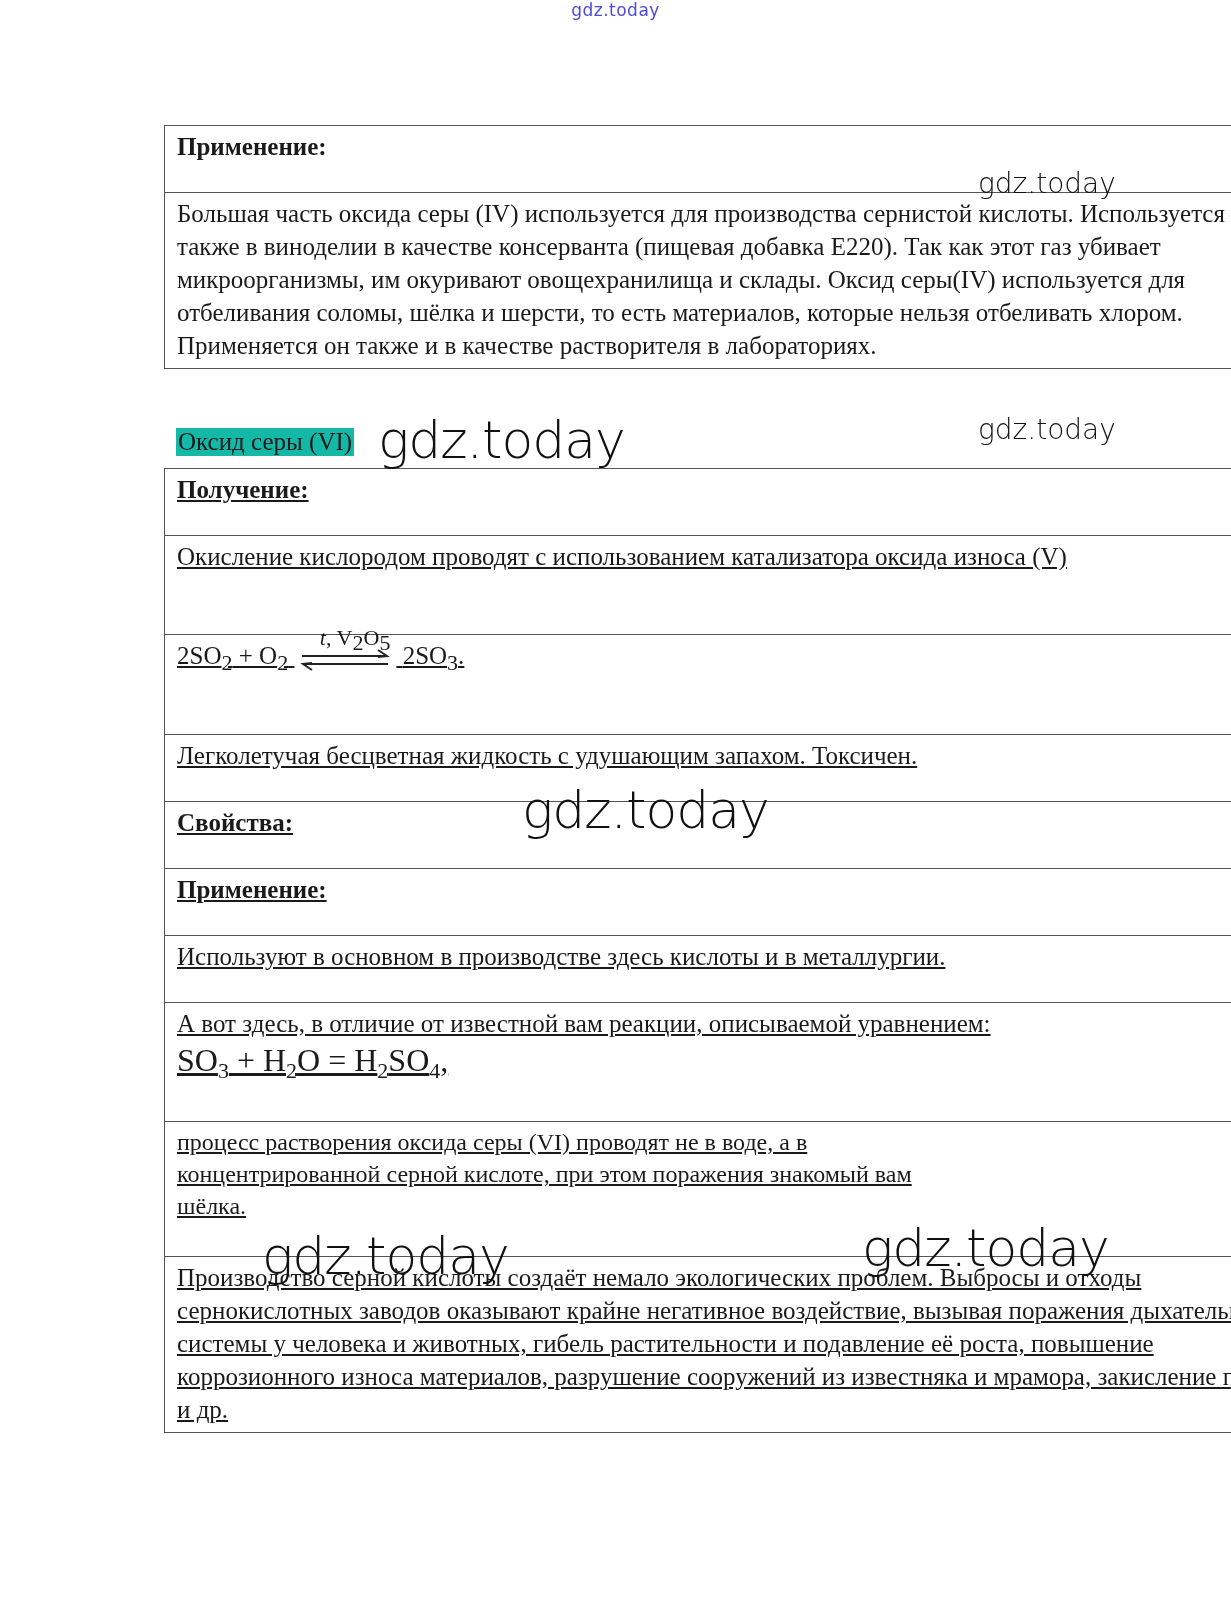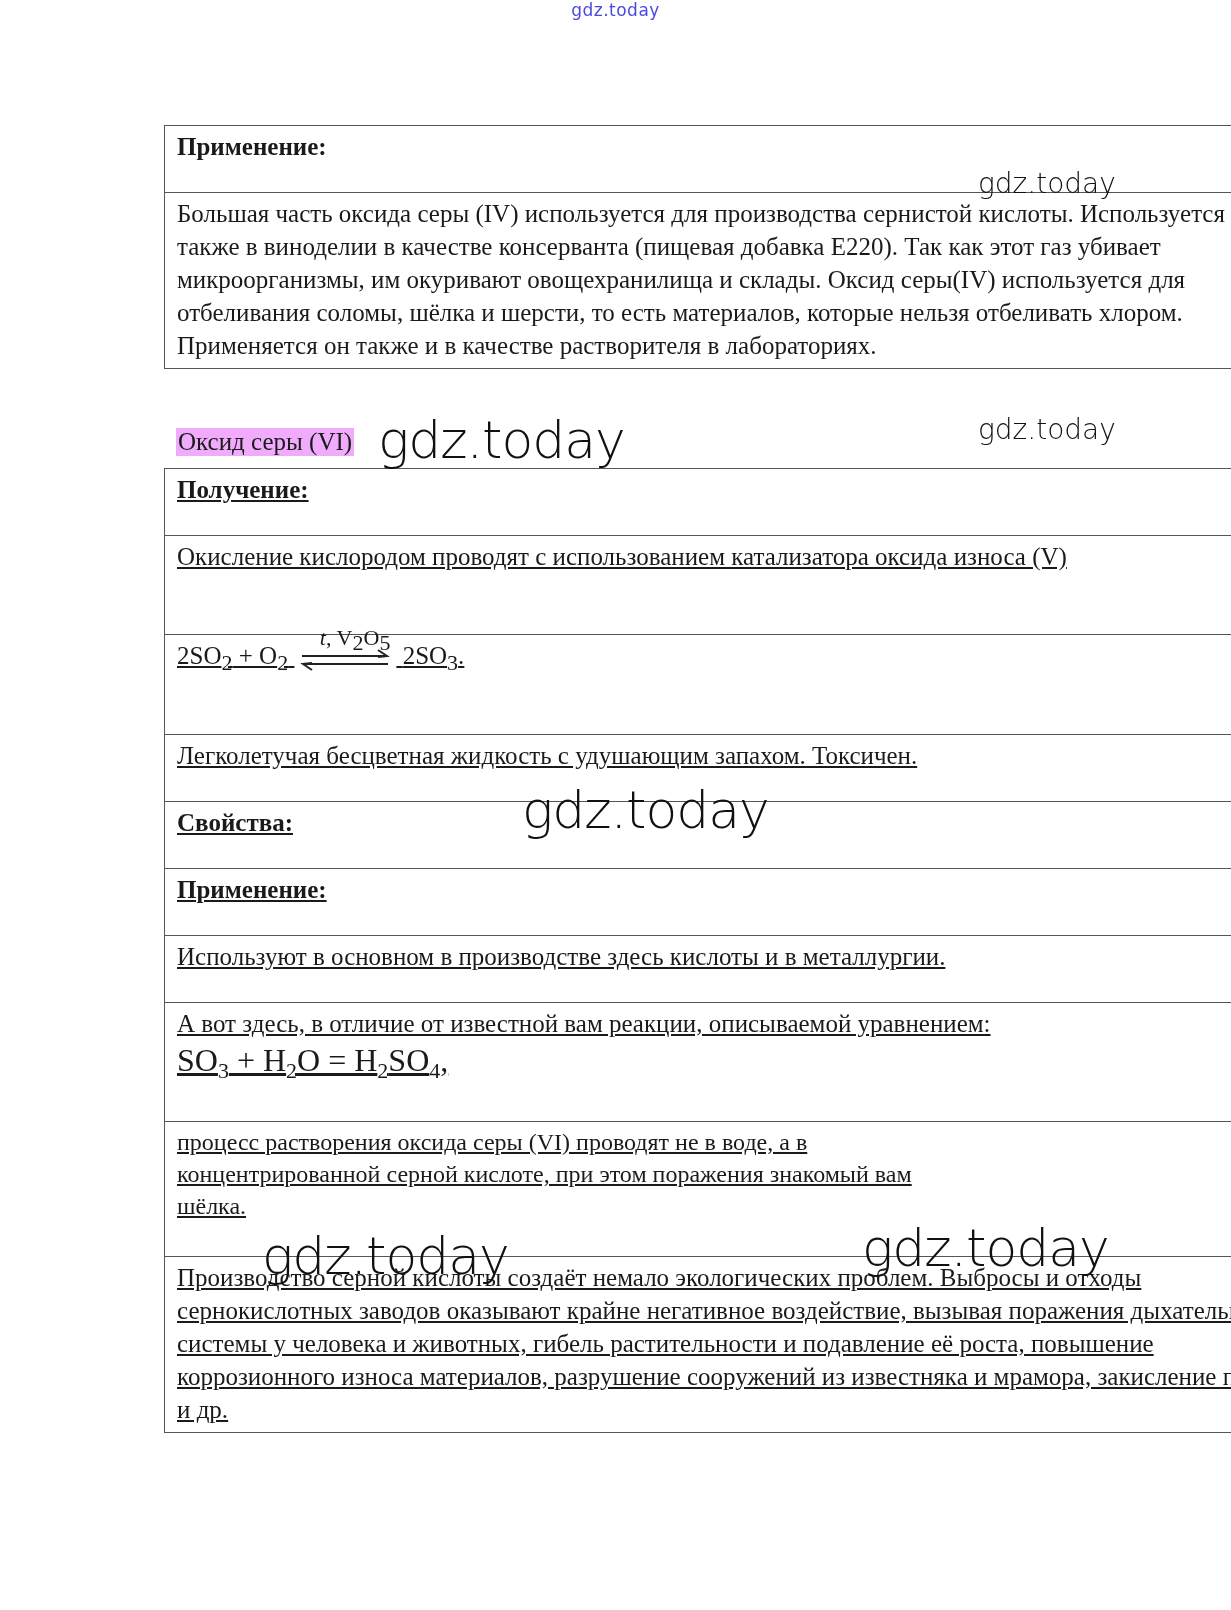--- a/index.html
+++ b/index.html
@@ -6,21 +6,21 @@
   body { width: 1231px; height: 1610px; position: relative; overflow: hidden;
          font-family: "Liberation Serif", "DejaVu Serif", serif; color: #1a1a1a; }
   .top-wm { position: absolute; left: 0; width: 1231px; top: 0; text-align: center;
             font-family: "DejaVu Sans", sans-serif; font-size: 17px; color: #4a4ae0; letter-spacing: 0.5px; }
   table.doc { position: absolute; left: 164px; width: 1130px; border-collapse: collapse; }
   table.doc td { border: 1.5px solid #555; padding: 4px 12px 6px 12px; vertical-align: top;
                  font-size: 25px; line-height: 33px; }
   .hdr { font-weight: bold; height: 56px; }
   #t1 { top: 125px; }
   #t2 { top: 468px; text-decoration: underline; }
-  .sub { position: absolute; left: 176px; top: 428px; font-size: 25px; background: #f0abfc; padding: 0 2px; }
+  .sub { position: absolute; left: 176px; top: 428px; font-size: 25px; background: #14b8a6; padding: 0 2px; }
   .wm { position: absolute; font-family: "DejaVu Sans", sans-serif; color: #111; font-weight: 300; white-space: nowrap; }
   .wm-sm { font-size: 28px; }
   .wm-lg { font-size: 52px; letter-spacing: -1px; }
   .eq { font-size: 32px; line-height: 40px; padding-top: 10px; }
   .eq sub { font-size: 22px; }
   .arrow { display: inline-block; position: relative; width: 90px; height: 30px; vertical-align: middle; margin: 0 6px; }
   .arrow .cond { position: absolute; top: -22px; left: 0; width: 100%; text-align: right; font-size: 22px; }
   .arrow .cond i { font-style: italic; }
   .arrow svg { position: absolute; left: 0; top: 4px; }
   .eqrow { height: 100px; }

